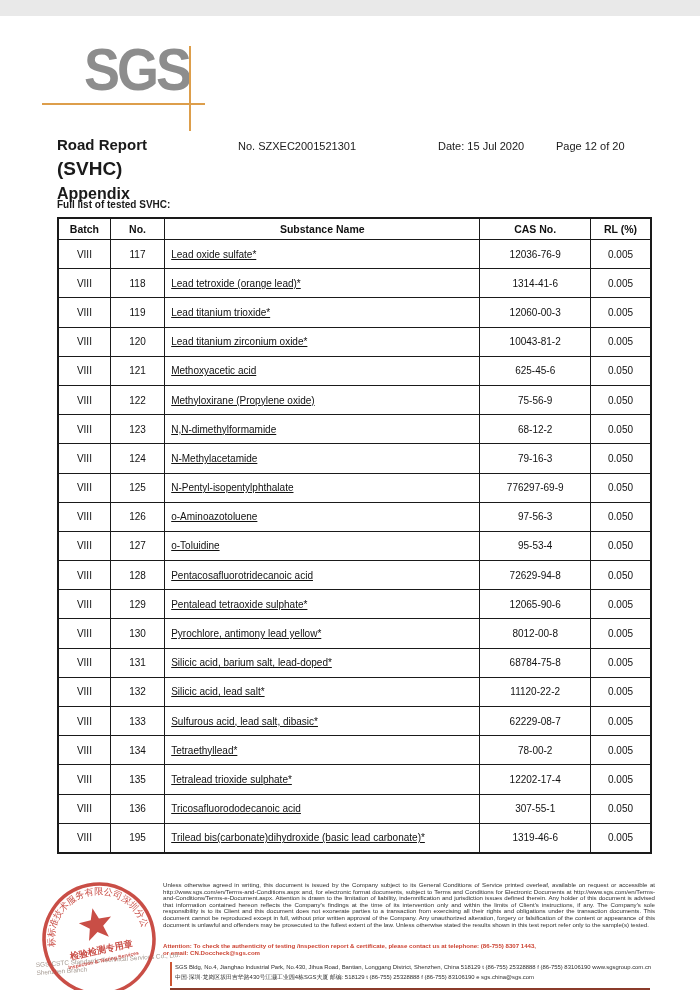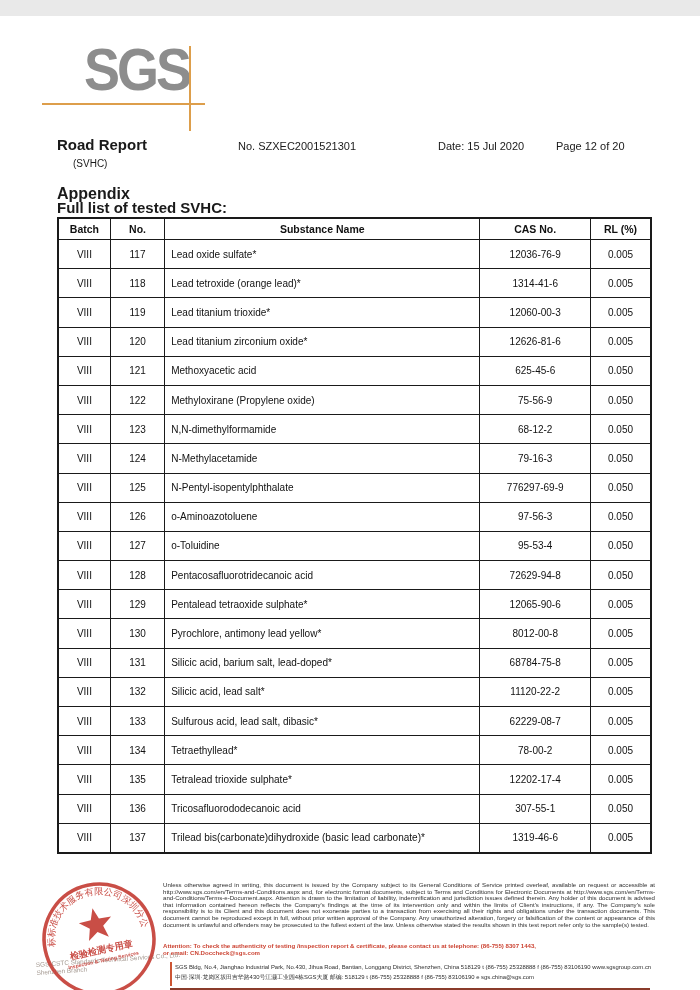--- a/index.html
+++ b/index.html
@@ -7,37 +7,37 @@
         font-family:"Liberation Sans",sans-serif;color:#1a1a1a;overflow:hidden;}
 
   
   .logo-text{position:absolute;left:84px;top:26px;font-size:54px;font-weight:bold;
              color:#8d8d8d;letter-spacing:-3px;line-height:1;transform:scaleY(1.08);}
   .logo-hline{position:absolute;left:42px;top:87px;width:163px;height:2px;background:#dd9e4b;}
   .logo-vline{position:absolute;left:189px;top:30px;width:2px;height:85px;background:#dd9e4b;}
 
   
   .title1{position:absolute;left:57px;top:120px;font-size:15px;font-weight:bold;}
-  .title2{position:absolute;left:73px;top:142px;font-size:10px;font-weight:normal;}
+  .title2{position:absolute;left:57px;top:142px;font-size:19px;font-weight:bold;}
   .report-no{position:absolute;left:238px;top:124px;font-size:11px;}
   .report-date{position:absolute;left:438px;top:124px;font-size:11px;}
   .report-page{position:absolute;left:556px;top:124px;font-size:11px;}
 
   
   .appendix{position:absolute;left:57px;top:169px;font-size:16px;font-weight:bold;}
-  .fulllist{position:absolute;left:57px;top:183px;font-size:15px;font-weight:bold;text-align:right;}
+  .fulllist{position:absolute;left:57px;top:183px;font-size:10px;font-weight:bold;text-align:right;}
 
   
   .svhc-table{position:absolute;left:57px;top:201px;width:595px;border-collapse:collapse;
               font-size:10px;color:#111;}
   .svhc-table th,.svhc-table td{border:1px solid #1a1a1a;padding:0 4px;}
   .svhc-table{border:2px solid #1a1a1a;}
   .svhc-table th{height:20px;font-size:10.5px;font-weight:bold;text-align:center;}
   .svhc-table td{height:28.2px;text-align:center;}
-  .svhc-table td.sub{text-align:left;padding-left:6px;}
+  .svhc-table td.sub{text-align:left;padding-left:6px;text-decoration:underline;}
   .col-batch{width:52px;} .col-no{width:54px;} .col-sub{width:313px;}
   .col-cas{width:110px;} .col-rl{width:60px;}
 
   
   .legal{position:absolute;left:163px;top:866px;width:492px;font-size:6.1px;
          line-height:6.6px;text-align:justify;color:#2e2e2e;}
   .attention{position:absolute;left:163px;top:927px;width:492px;font-size:6.1px;
              line-height:6.8px;font-weight:600;color:#cc4433;}
   .addr-block{position:absolute;left:175px;top:946px;width:478px;font-size:5.9px;
               line-height:10px;color:#2e2e2e;white-space:nowrap;}
@@ -105,21 +105,21 @@
           <td>VIII</td>
           <td>119</td>
           <td class="sub">Lead titanium trioxide*</td>
           <td>12060-00-3</td>
           <td>0.005</td>
         </tr>
         <tr>
           <td>VIII</td>
           <td>120</td>
           <td class="sub">Lead titanium zirconium oxide*</td>
-          <td>12626-81-6</td>
+          <td>10043-81-2</td>
           <td>0.005</td>
         </tr>
         <tr>
           <td>VIII</td>
           <td>121</td>
           <td class="sub">Methoxyacetic acid</td>
           <td>625-45-6</td>
           <td>0.050</td>
         </tr>
         <tr>
@@ -222,21 +222,21 @@
         </tr>
         <tr>
           <td>VIII</td>
           <td>136</td>
           <td class="sub">Tricosafluorododecanoic acid</td>
           <td>307-55-1</td>
           <td>0.050</td>
         </tr>
         <tr>
           <td>VIII</td>
-          <td>137</td>
+          <td>195</td>
           <td class="sub">Trilead bis(carbonate)dihydroxide (basic lead carbonate)*</td>
           <td>1319-46-6</td>
           <td>0.005</td>
         </tr>
       </tbody>
   </table>
 
   <div class="legal">Unless otherwise agreed in writing, this document is issued by the Company subject to its General Conditions of Service printed overleaf, available on request or accessible at http://www.sgs.com/en/Terms-and-Conditions.aspx and, for electronic format documents, subject to Terms and Conditions for Electronic Documents at http://www.sgs.com/en/Terms-and-Conditions/Terms-e-Document.aspx. Attention is drawn to the limitation of liability, indemnification and jurisdiction issues defined therein. Any holder of this document is advised that information contained hereon reflects the Company's findings at the time of its intervention only and within the limits of Client's instructions, if any. The Company's sole responsibility is to its Client and this document does not exonerate parties to a transaction from exercising all their rights and obligations under the transaction documents. This document cannot be reproduced except in full, without prior written approval of the Company. Any unauthorized alteration, forgery or falsification of the content or appearance of this document is unlawful and offenders may be prosecuted to the fullest extent of the law. Unless otherwise stated the results shown in this test report refer only to the sample(s) tested.</div>
   <div class="attention">
     <div>Attention: To check the authenticity of testing /inspection report &amp; certificate, please contact us at telephone: (86-755) 8307 1443,</div>

